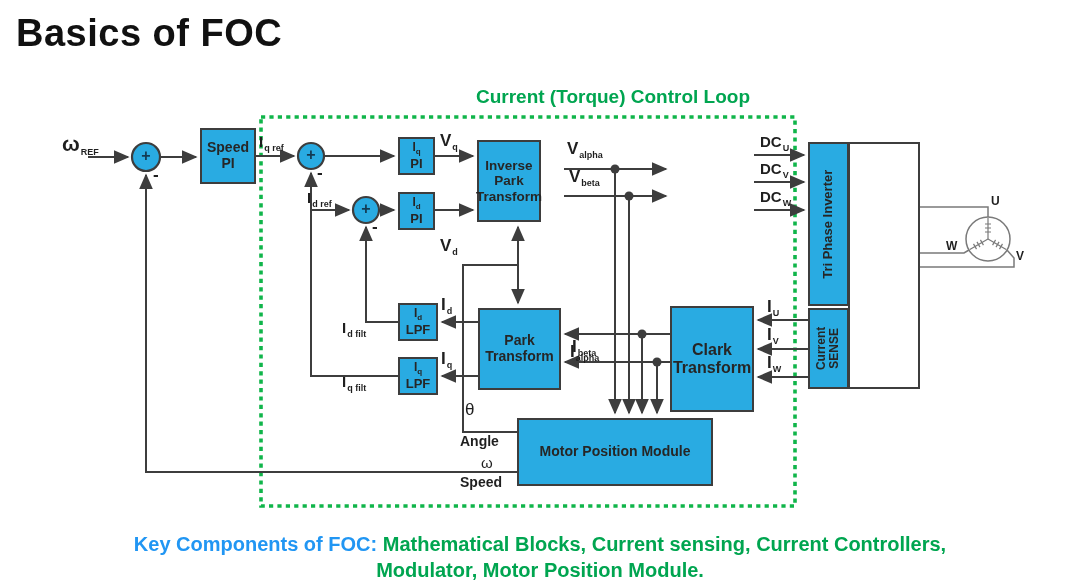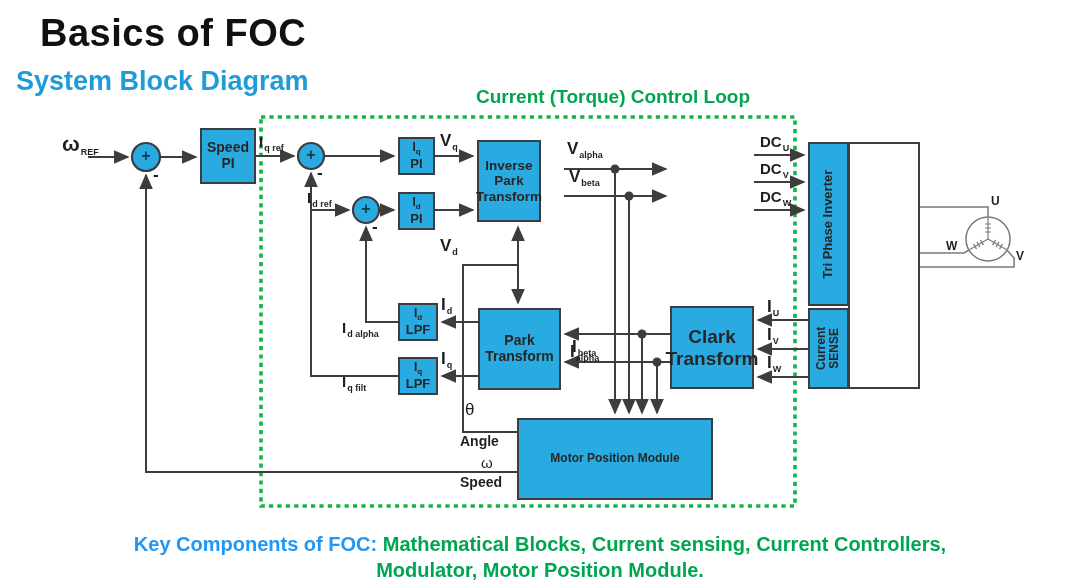--- a/index.html
+++ b/index.html
@@ -1,19 +1,19 @@
 <!DOCTYPE html>
 <html><head>
 <meta charset="utf-8">
 <style>
   html,body{margin:0;padding:0;background:#fff;}
   #stage{position:relative;width:1080px;height:588px;background:#fff;overflow:hidden;
          font-family:"Liberation Sans",sans-serif;}
   svg{position:absolute;left:0;top:0;}
-  .title{position:absolute;left:16px;top:12px;font-size:38px;font-weight:bold;color:#111;letter-spacing:0.5px;margin-left:24px;}
+  .title{position:absolute;left:16px;top:12px;font-size:38px;font-weight:bold;color:#111;letter-spacing:0.5px;}
   .subtitle{position:absolute;left:16px;top:66px;font-size:27px;font-weight:bold;color:#1f9bd7;}
   .looplabel{position:absolute;left:433px;top:86px;width:360px;text-align:center;
              font-size:19px;font-weight:bold;color:#00a550;}
   .blk{position:absolute;background:#29abe2;border:2px solid #3d3d3d;box-sizing:border-box;
        display:flex;flex-direction:column;align-items:center;justify-content:center;
        font-weight:bold;color:#262626;text-align:center;line-height:1.12;}
   .blk .ln{display:block;}
   .vrot{transform:rotate(-90deg);white-space:nowrap;text-align:center;}
   .whitebox{position:absolute;background:#fff;border:2px solid #3d3d3d;box-sizing:border-box;}
   .sig{position:absolute;font-weight:bold;color:#1f1f1f;line-height:1;white-space:nowrap;}
@@ -28,21 +28,20 @@
           font-size:20px;font-weight:bold;line-height:1.32;}
   .footer .blue{color:#2196f3;}
   .footer .green{color:#00a550;}
 </style>
 </head>
 <body>
 
 <div id="stage">
 
   <div class="title">Basics of FOC</div>
-  <div class="subtitle">System Block Diagram</div>
   <div class="looplabel">Current (Torque) Control Loop</div>
 
   <svg width="1080" height="588" viewBox="0 0 1080 588">
     <defs>
       <marker id="arr" markerWidth="9" markerHeight="9" refX="7.2" refY="3.5" orient="auto">
         <path d="M0,0 L8,3.5 L0,7 z" fill="#3d3d3d"></path>
       </marker>
     </defs>
 
     <rect x="261" y="117" width="534" height="389" fill="none" stroke="#10b54a" stroke-width="3.6" stroke-dasharray="4.2 4.2"></rect>
@@ -138,41 +137,41 @@
     <span class="ln" style="font-size:13px;">PI</span>
   </div>
 
   <div class="blk" style="left:477px;top:140px;width:64px;height:82px;font-size:13.5px;">
     <span class="ln">Inverse</span>
     <span class="ln">Park</span>
     <span class="ln">Transform</span>
   </div>
 
 
-  <div class="blk" style="left:670px;top:306px;width:84px;height:83px;font-size:19px;">
+  <div class="blk" style="left:670px;top:306px;width:84px;height:106px;font-size:16px;">
     <span class="ln">Clark</span>
     <span class="ln">Transform</span>
   </div>
 
   <div class="blk" style="left:478px;top:308px;width:83px;height:82px;font-size:14px;">
     <span class="ln">Park</span>
     <span class="ln">Transform</span>
   </div>
 
   <div class="blk" style="left:398px;top:303px;width:40px;height:38px;font-size:12px;">
     <span class="ln"><span>I</span><sub style="font-size:8px;">d</sub></span>
     <span class="ln" style="font-size:13px;">LPF</span>
   </div>
 
   <div class="blk" style="left:398px;top:357px;width:40px;height:38px;font-size:12px;">
     <span class="ln"><span>I</span><sub style="font-size:8px;">q</sub></span>
     <span class="ln" style="font-size:13px;">LPF</span>
   </div>
 
-  <div class="blk" style="left:517px;top:418px;width:196px;height:82px;font-size:12px;">
+  <div class="blk" style="left:517px;top:418px;width:196px;height:68px;font-size:14px;">
     <span class="ln">Motor Position Module</span>
   </div>
 
   <div class="whitebox" style="left:848px;top:142px;width:72px;height:247px;"></div>
 
   <div class="blk" style="left:808px;top:142px;width:41px;height:164px;font-size:13px;">
     <span class="vrot">Tri Phase Inverter</span>
   </div>
 
   <div class="blk" style="left:808px;top:308px;width:41px;height:81px;font-size:12px;">
@@ -199,21 +198,21 @@
   <span class="sig md" style="left:760px;top:134px;"><span class="b">DC</span><span class="s">U</span></span>
   <span class="sig md" style="left:760px;top:161px;"><span class="b">DC</span><span class="s">V</span></span>
   <span class="sig md" style="left:760px;top:189px;text-align:right;"><span class="b">DC</span><span class="s">W</span></span>
   <span class="sig" style="left:767px;top:298px;"><span class="b">I</span><span class="s">U</span></span>
   <span class="sig" style="left:767px;top:326px;"><span class="b">I</span><span class="s">V</span></span>
   <span class="sig" style="left:767px;top:354px;"><span class="b">I</span><span class="s">W</span></span>
   <span class="sig" style="left:570px;top:310px;margin-top:33px;"><span class="b">I</span><span class="s">alpha</span></span>
   <span class="sig" style="left:572px;top:338px;"><span class="b">I</span><span class="s">beta</span></span>
   <span class="sig" style="left:441px;top:296px;"><span class="b">I</span><span class="s">d</span></span>
   <span class="sig" style="left:441px;top:350px;"><span class="b">I</span><span class="s">q</span></span>
-  <span class="sig md" style="left:342px;top:320px;"><span class="b">I</span><span class="s">d alpha</span></span>
+  <span class="sig md" style="left:342px;top:320px;"><span class="b">I</span><span class="s">d filt</span></span>
   <span class="sig md" style="left:342px;top:374px;"><span class="b">I</span><span class="s">q filt</span></span>
   <span class="plain" style="left:465px;top:401px;font-size:17px;font-weight:normal;">θ</span>
   <span class="plain" style="left:460px;top:434px;font-size:14px;">Angle</span>
   <span class="plain" style="left:481px;top:455px;font-size:15px;font-weight:normal;">ω</span>
   <span class="plain" style="left:460px;top:475px;font-size:14px;">Speed</span>
 
   <span class="plain" style="left:991px;top:195px;font-size:12px;">U</span>
   <span class="plain" style="left:946px;top:240px;font-size:12px;">W</span>
   <span class="plain" style="left:1016px;top:250px;font-size:12px;">V</span>
 

